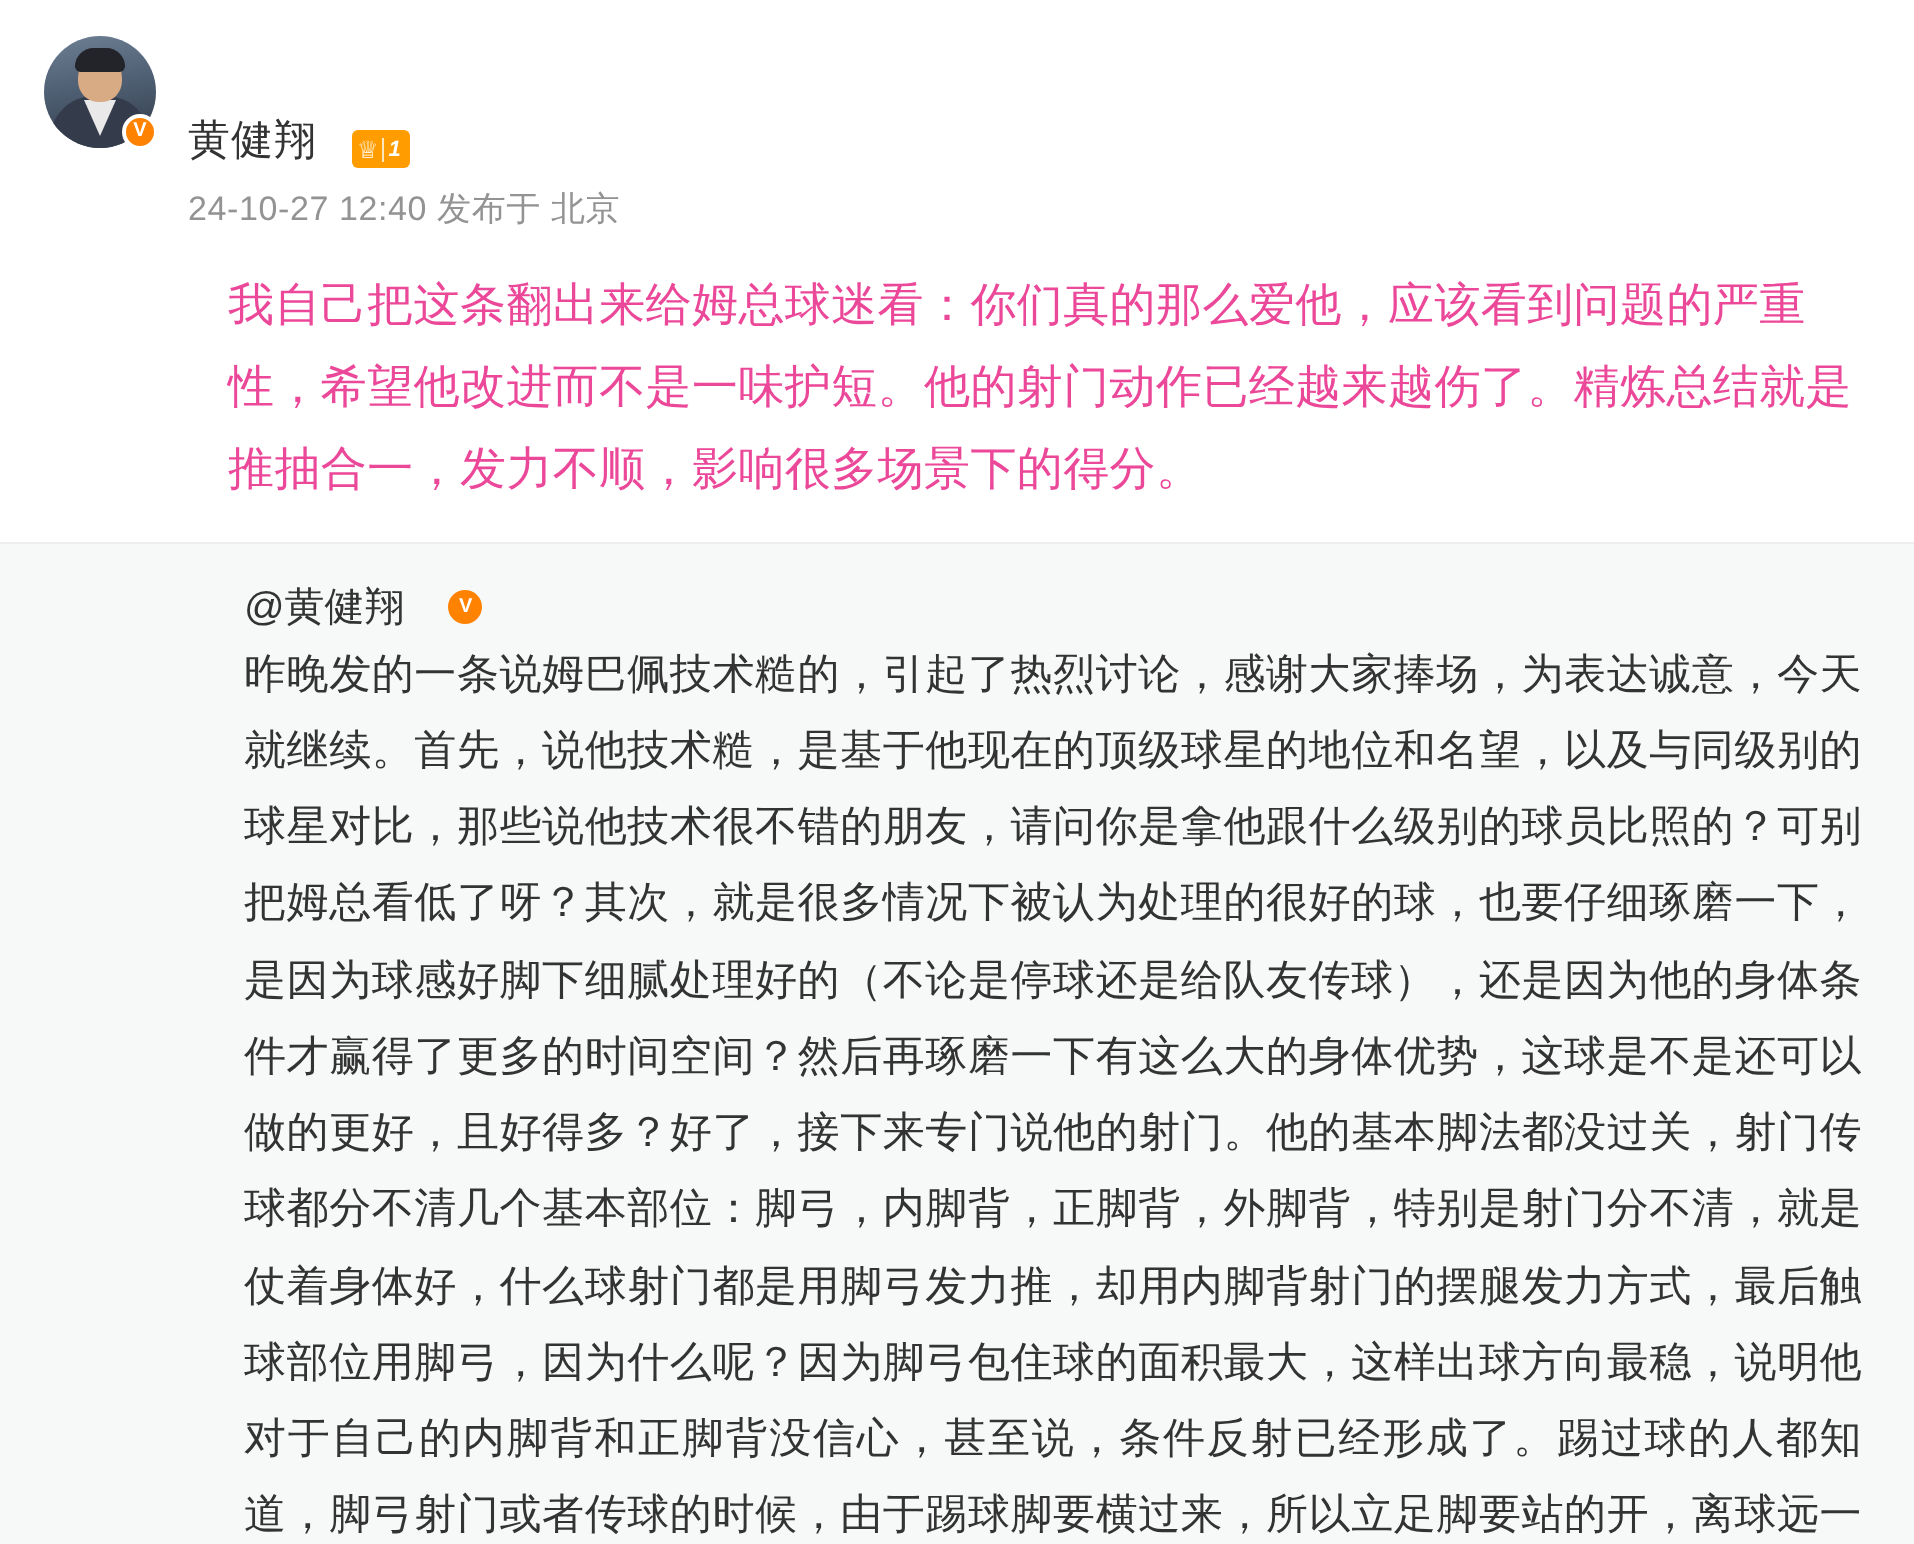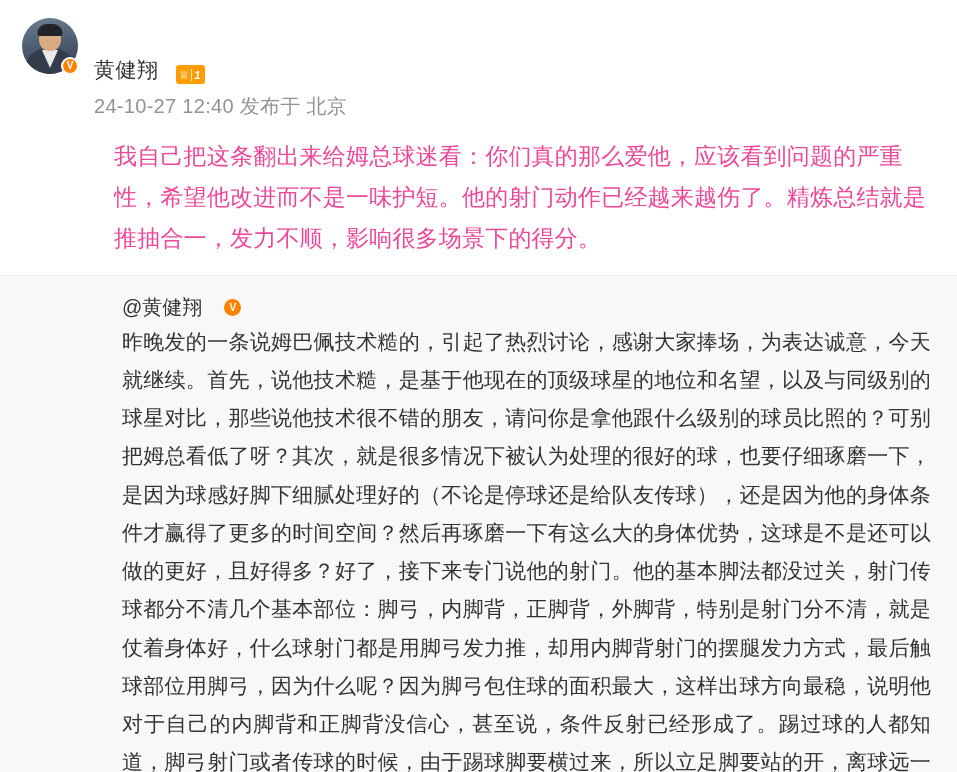--- a/index.html
+++ b/index.html
@@ -134,21 +134,21 @@
   }
   .vip-level {
     font-size: 11px;
     color: #ffffff;
     font-style: italic;
     font-weight: bold;
     padding-right: 1px;
   }
   .meta-row {
     margin-top: 9px;
-    font-size: 20px;
+    font-size: 17px;
     color: #939393;
     letter-spacing: 0.3px;
   }
   .post-body {
     padding: 16px 26px 10px 114px;
     font-size: 23px;
     line-height: 1.78;
     color: #ec4899;
     letter-spacing: 0.2px;
   }

